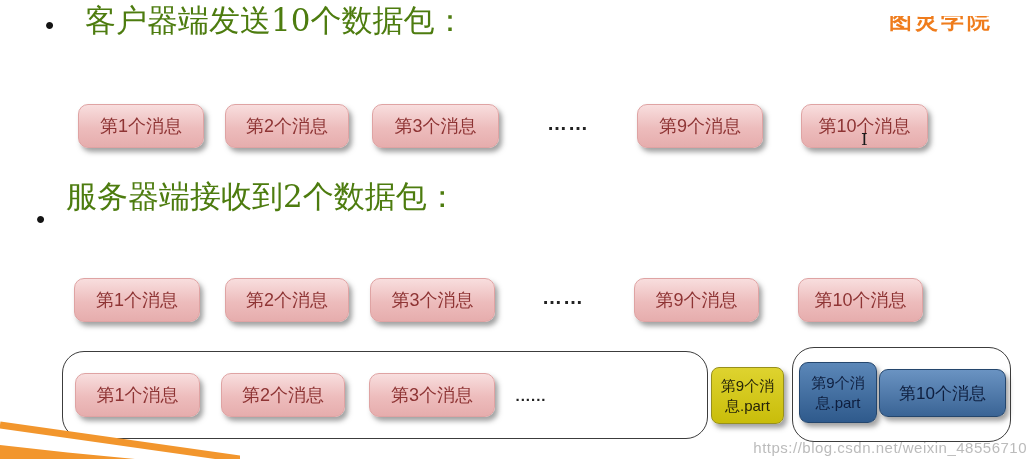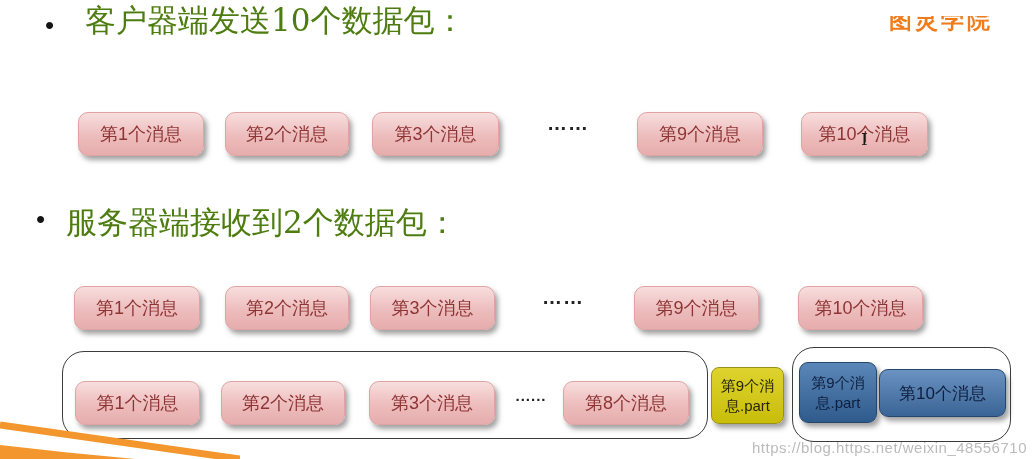--- a/index.html
+++ b/index.html
@@ -16,21 +16,21 @@
     position: absolute; font-size: 26px; color: #141414; line-height: 1;
   }
   .msg {
     position: absolute; height: 44px; border-radius: 10px;
     display: flex; align-items: center; justify-content: center;
     font-size: 18px; white-space: nowrap;
     box-shadow: 3px 4px 5px rgba(70,70,70,0.5);
   }
   .pink {
     background: linear-gradient(180deg, #f8dede 0%, #edbcbc 55%, #e6adad 100%);
-    border: 1px solid #dfa3a3; color: #8e3434; margin-top: 8px;
+    border: 1px solid #dfa3a3; color: #8e3434;
   }
   .dots {
     position: absolute; font-size: 20px; font-weight: bold; color: #222;
     letter-spacing: 1px; text-align: center;
   }
   .dots.small { font-size: 15px; }
   .group {
     position: absolute; border: 1.4px solid #3c3c3c; border-radius: 22px;
     background: transparent;
   }
@@ -90,42 +90,41 @@
   <div class="msg pink" style="left:78px;  top:104px; width:126px;">第1个消息</div>
   <div class="msg pink" style="left:225px; top:104px; width:124px;">第2个消息</div>
   <div class="msg pink" style="left:372px; top:104px; width:127px;">第3个消息</div>
   <div class="dots" style="left:538px; top:112px; width:60px;">……</div>
   <div class="msg pink" style="left:637px; top:104px; width:126px;">第9个消息</div>
   <div class="msg pink" style="left:801px; top:104px; width:127px;">第10个消息</div>
 
   <span class="cursor-i" style="left:861px; top:131px;">I</span>
 
   <span class="bullet-dot" style="left:36px; top:206px;">•</span>
-  <div class="title" style="left:66px; top:202px;">服务器端接收到2个数据包：</div>
+  <div class="title" style="left:66px; top:176px;">服务器端接收到2个数据包：</div>
 
   <div class="msg pink" style="left:74px;  top:278px; width:126px;">第1个消息</div>
   <div class="msg pink" style="left:225px; top:278px; width:124px;">第2个消息</div>
   <div class="msg pink" style="left:370px; top:278px; width:125px;">第3个消息</div>
   <div class="dots" style="left:533px; top:286px; width:60px;">……</div>
   <div class="msg pink" style="left:634px; top:278px; width:125px;">第9个消息</div>
   <div class="msg pink" style="left:798px; top:278px; width:125px;">第10个消息</div>
 
   <div class="group" style="left:62px; top:351px; width:646px; height:88px;"></div>
   <div class="msg pink" style="left:75px;  top:373px; width:125px;">第1个消息</div>
   <div class="msg pink" style="left:221px; top:373px; width:124px;">第2个消息</div>
   <div class="msg pink" style="left:369px; top:373px; width:126px;">第3个消息</div>
   <div class="dots small" style="left:505px; top:387px; width:52px;">......</div>
-  <div class="msg pink" style="left:563px; top:373px; width:126px;">第8个消息</div>
 
   <div class="yellow" style="left:711px; top:367px;">第9个消息.part</div>
 
   <div class="group" style="left:792px; top:347px; width:219px; height:95px;"></div>
   <div class="blue partial" style="left:799px; top:362px; width:78px; height:61px;">第9个消息.part</div>
   <div class="blue whole" style="left:879px; top:369px; width:127px; height:48px;">第10个消息</div>
 
   <svg class="swoosh" width="240" height="40" viewBox="0 0 240 40">
     <path d="M0,6 C70,16 150,28 240,40" stroke="#f2962d" stroke-width="7" fill="none"></path>
     <path d="M0,26 C45,31 90,36 135,40 L0,40 Z" fill="#f2962d"></path>
   </svg>
 
-  <div class="watermark">https://blog.https.net/weixin_48556710</div>
+  <div class="watermark">https://blog.csdn.net/weixin_48556710</div>
 
 </div>
 
 </body></html>

